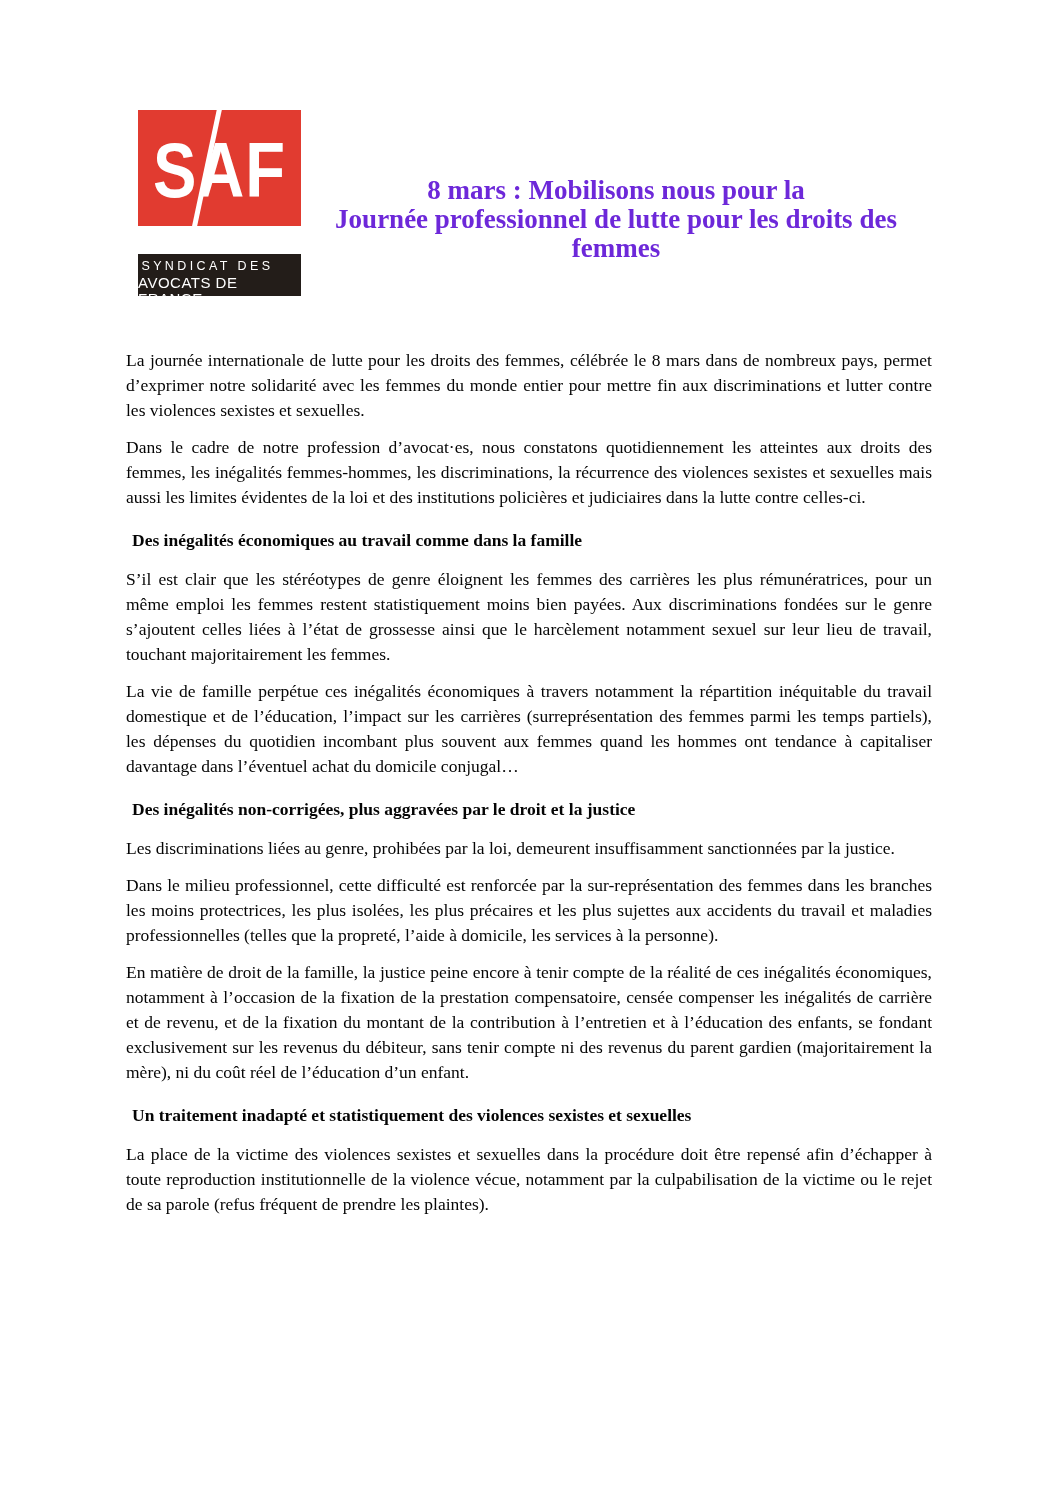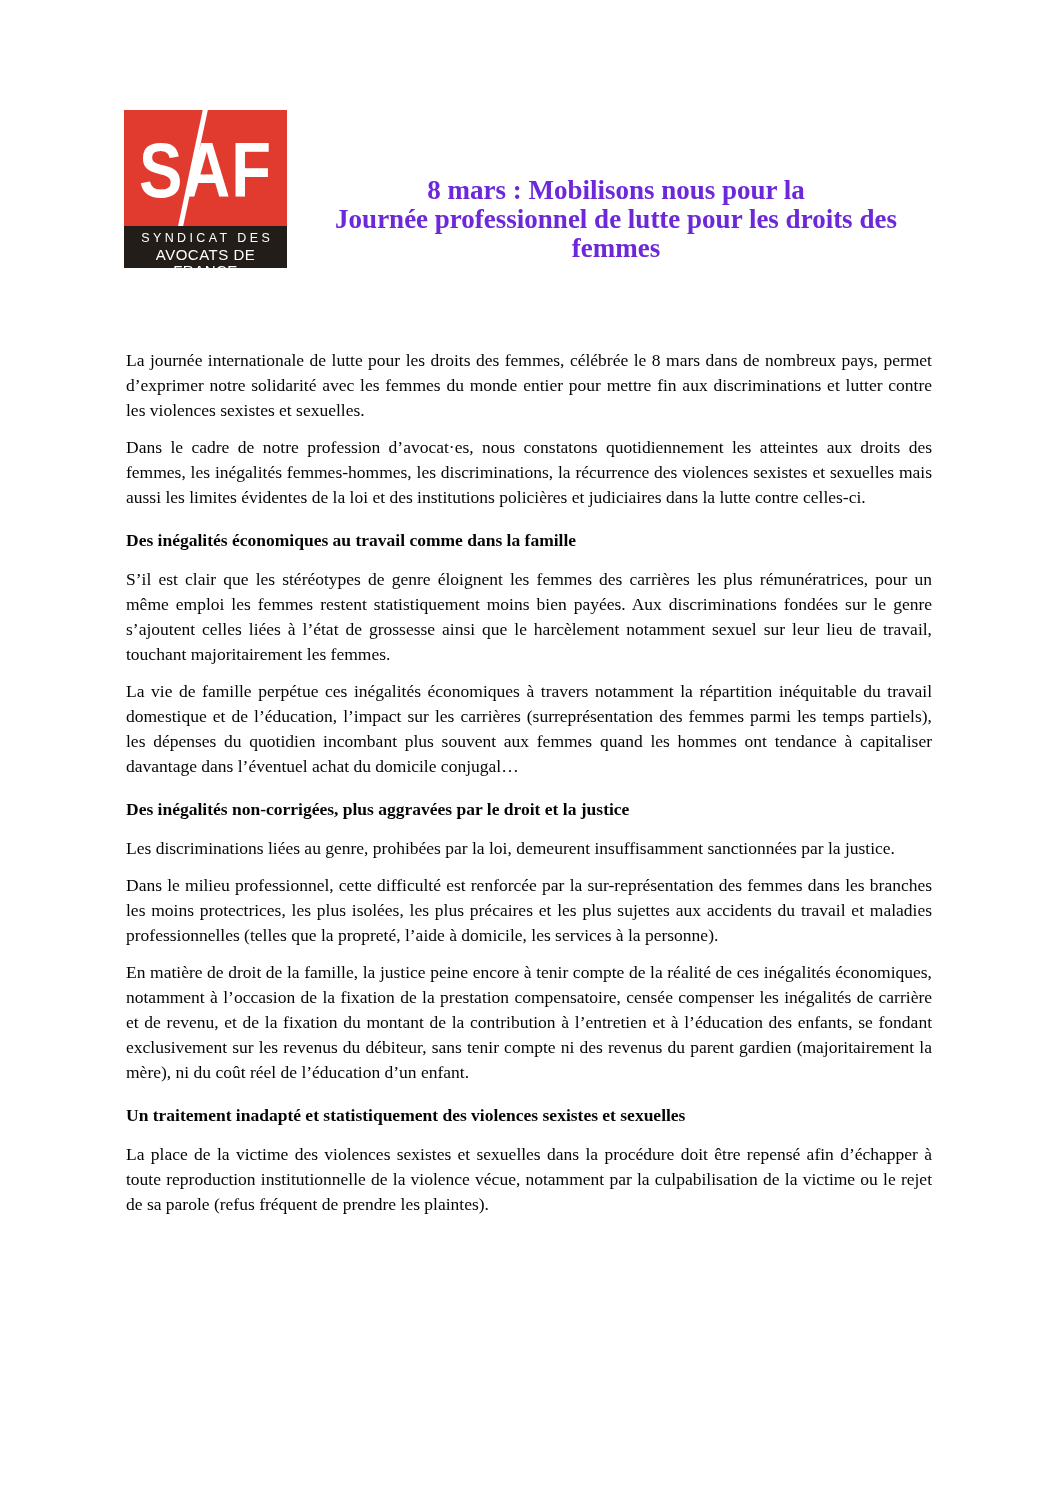--- a/index.html
+++ b/index.html
@@ -10,21 +10,21 @@
     height: 1497px;
     margin: 0 auto;
     background: #ffffff;
     overflow: hidden;
     color: #0a0a0a;
   }
 
   
   .logo {
     position: absolute;
-    left: 124px;
+    left: 138px;
     top: 110px;
     width: 163px;
   }
   .logo-red {
     position: relative;
     height: 116px;
     overflow: hidden;
     display: flex;
     align-items: center;
     justify-content: center;
@@ -47,23 +47,24 @@
     font-weight: 700;
     font-size: 74px;
     line-height: 74px;
     letter-spacing: 1px;
     transform: scale(0.88, 1.04);
     margin-top: 6px;
   }
   .logo-dark {
     height: 42px;
     color: #ffffff;
-    text-align: center;
+    text-align: left;
     font-family: "Liberation Sans", sans-serif;
     padding-top: 6px;
+    margin-top: 28px;
   }
   .logo-org1 {
     font-size: 12.5px;
     line-height: 13px;
     letter-spacing: 3.4px;
     text-indent: 3.4px; 
     font-weight: 400;
   }
   .logo-org2 {
     font-size: 15px;
@@ -98,21 +99,21 @@
     line-height: 25px;
     text-align: justify;
     color: #050505;
   }
   .doc-body p { margin: 12px 0 10px 0; }
   .doc-body h2 {
     font-size: 17.5px;
     line-height: 25px;
     font-weight: 700;
     text-align: left;
-    margin: 18px 0 14px 0;
+    margin: 18px 0 14px 6px;
   }
 </style>
 </head>
 <body>
 
 <div class="page">
 
   <div class="logo">
     <div class="logo-red" style="background-color: rgb(225, 59, 48);">
       <div class="logo-slash"></div>

